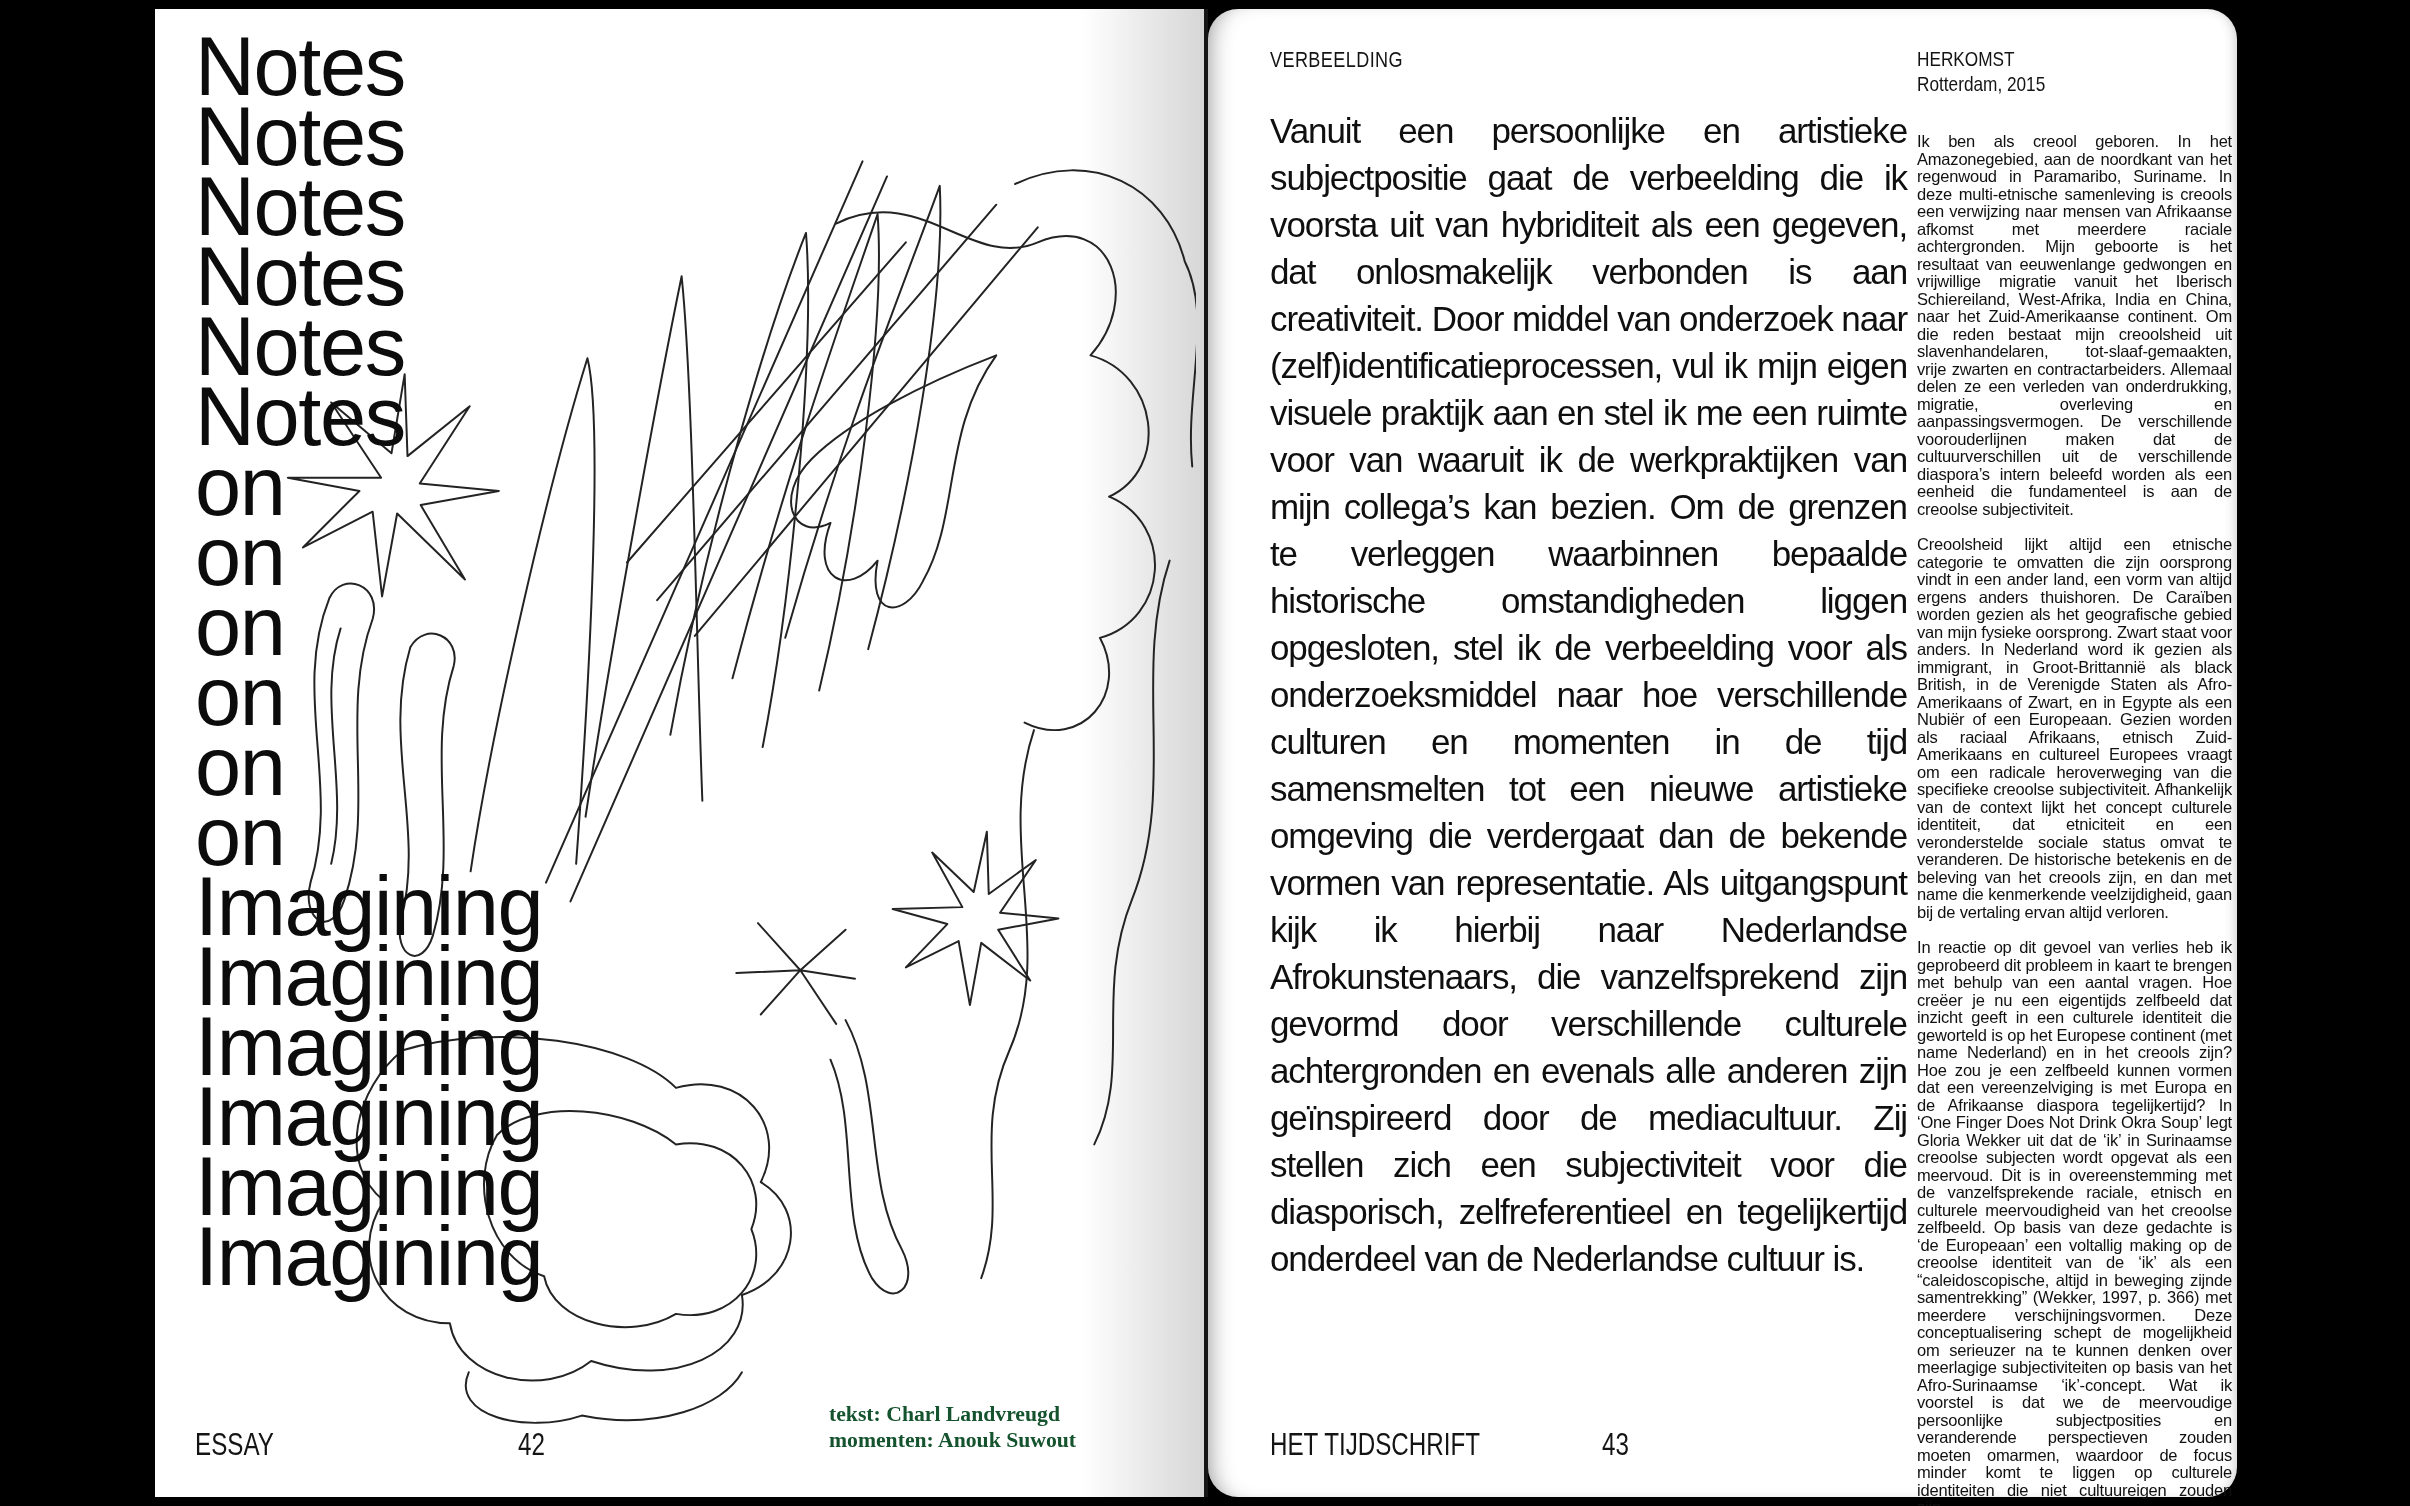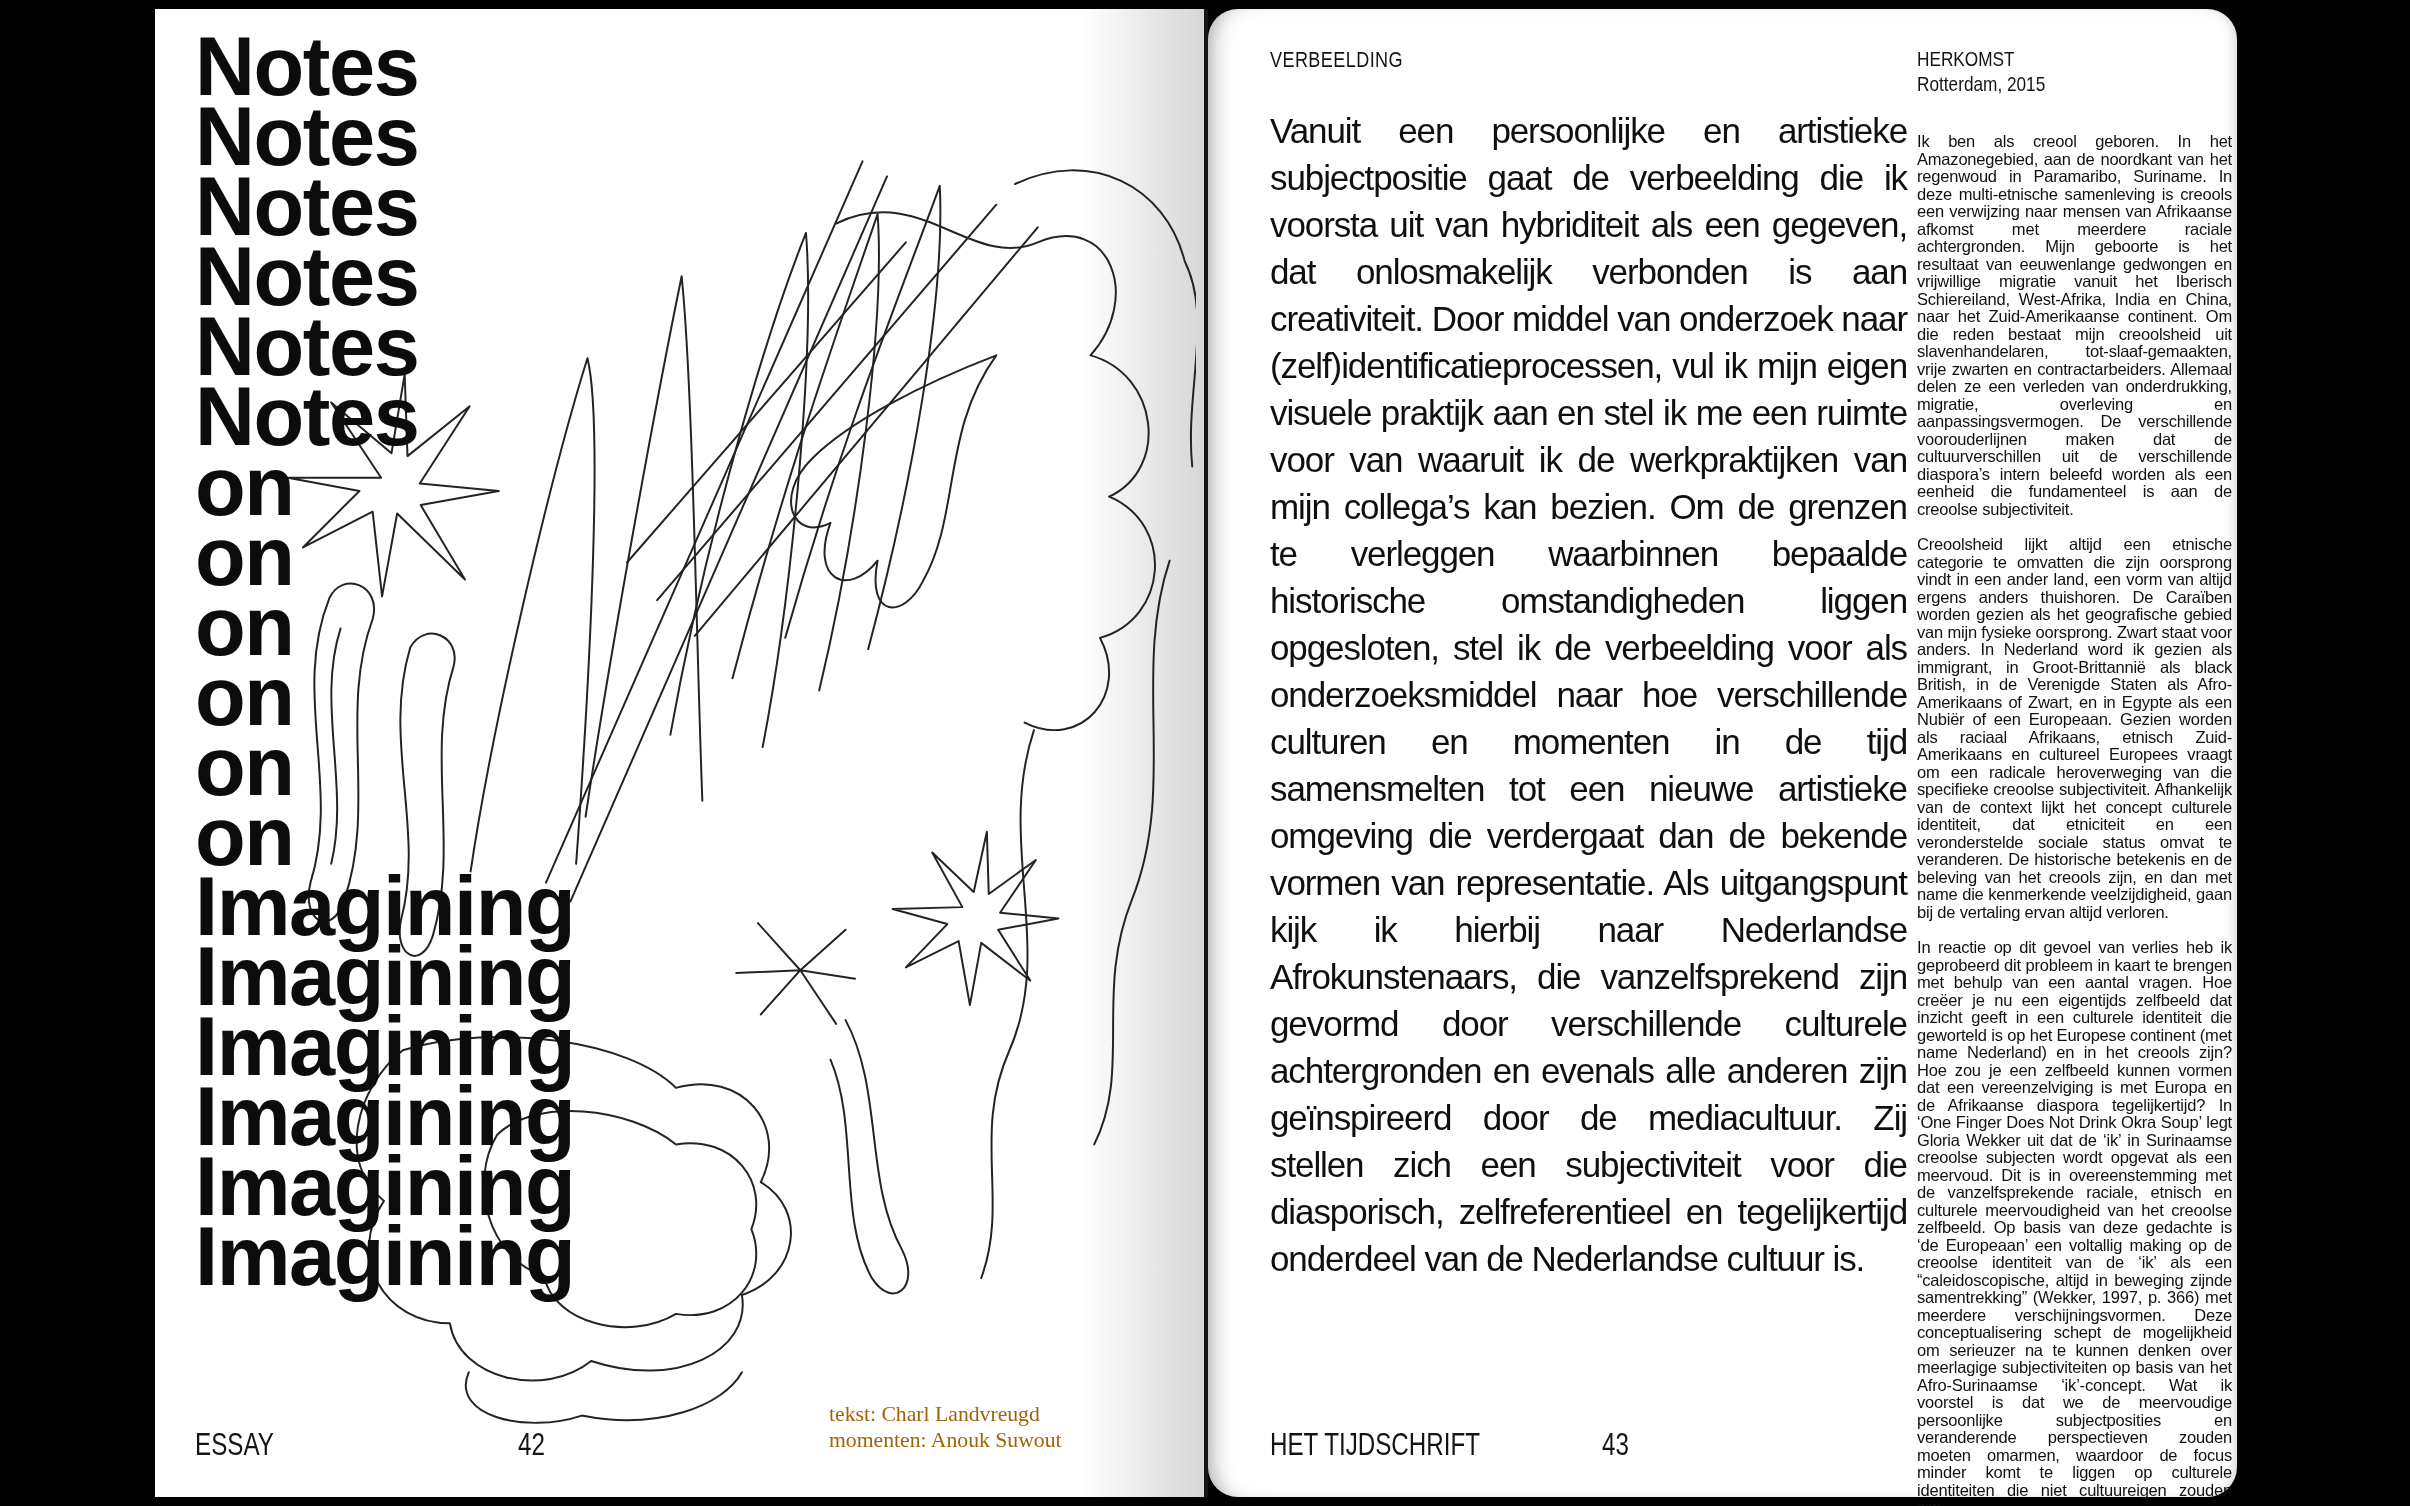--- a/index.html
+++ b/index.html
@@ -6,37 +6,37 @@
   *{box-sizing:border-box;}
   .page{position:absolute;top:9.4px;height:1488px;background:#ffffff;color:#111;}
   #left-page{left:155px;width:1049px;}
   #right-page{left:1208px;width:1029px;box-shadow:inset 17px 0 24.5px -17px rgba(0,0,0,.45), inset -9.4px 0 13px -9.4px rgba(0,0,0,.25);border-radius:30px;}
   #left-page::after{content:"";position:absolute;right:0;top:0;width:122px;height:100%;
      background:linear-gradient(to right, rgba(0,0,0,0), rgba(0,0,0,.16));}
   #spine{position:absolute;left:1204px;top:9.4px;width:3.8px;height:1488px;background:#161616;}
   
   .big-title{
     position:absolute;left:40px;top:22.6px;
-    font-family:"Liberation Sans",sans-serif;font-weight:700;
+    font-family:"Liberation Sans",sans-serif;font-weight:400;
     font-size:83px;line-height:70px;letter-spacing:-1.4px;
     white-space:pre-line;color:#0c0c0c;z-index:3;
   }
   #drawing{position:absolute;left:33px;top:62px;width:1008px;height:1354px;z-index:2;}
   #drawing path{fill:none;stroke:#232323;stroke-width:2.1;stroke-linecap:round;stroke-linejoin:round;}
   .footer-label{
     position:absolute;top:1418px;
     font-family:"Liberation Sans",sans-serif;font-weight:400;
     font-size:31px;letter-spacing:0;color:#141414;
     transform:scaleX(.78);transform-origin:0 50%;white-space:nowrap;
   }
   #essay-label{left:40px;}
   #left-pageno{left:363px;}
   .credits{
     position:absolute;left:674px;top:1393px;
-    font-family:"Liberation Serif",serif;font-size:21.7px;line-height:25.4px;color:#a16207;
+    font-family:"Liberation Serif",serif;font-size:21.7px;line-height:25.4px;color:#14532d;font-weight:bold;
   }
   
   .kicker{
     position:absolute;font-family:"Liberation Sans",sans-serif;font-weight:400;
     font-size:22.6px;color:#141414;transform:scaleX(.8);transform-origin:0 50%;
     letter-spacing:0.5px;white-space:nowrap;
   }
   #verbeelding{left:62px;top:38px;}
   .intro{
     position:absolute;left:62px;top:79px;width:637px;

